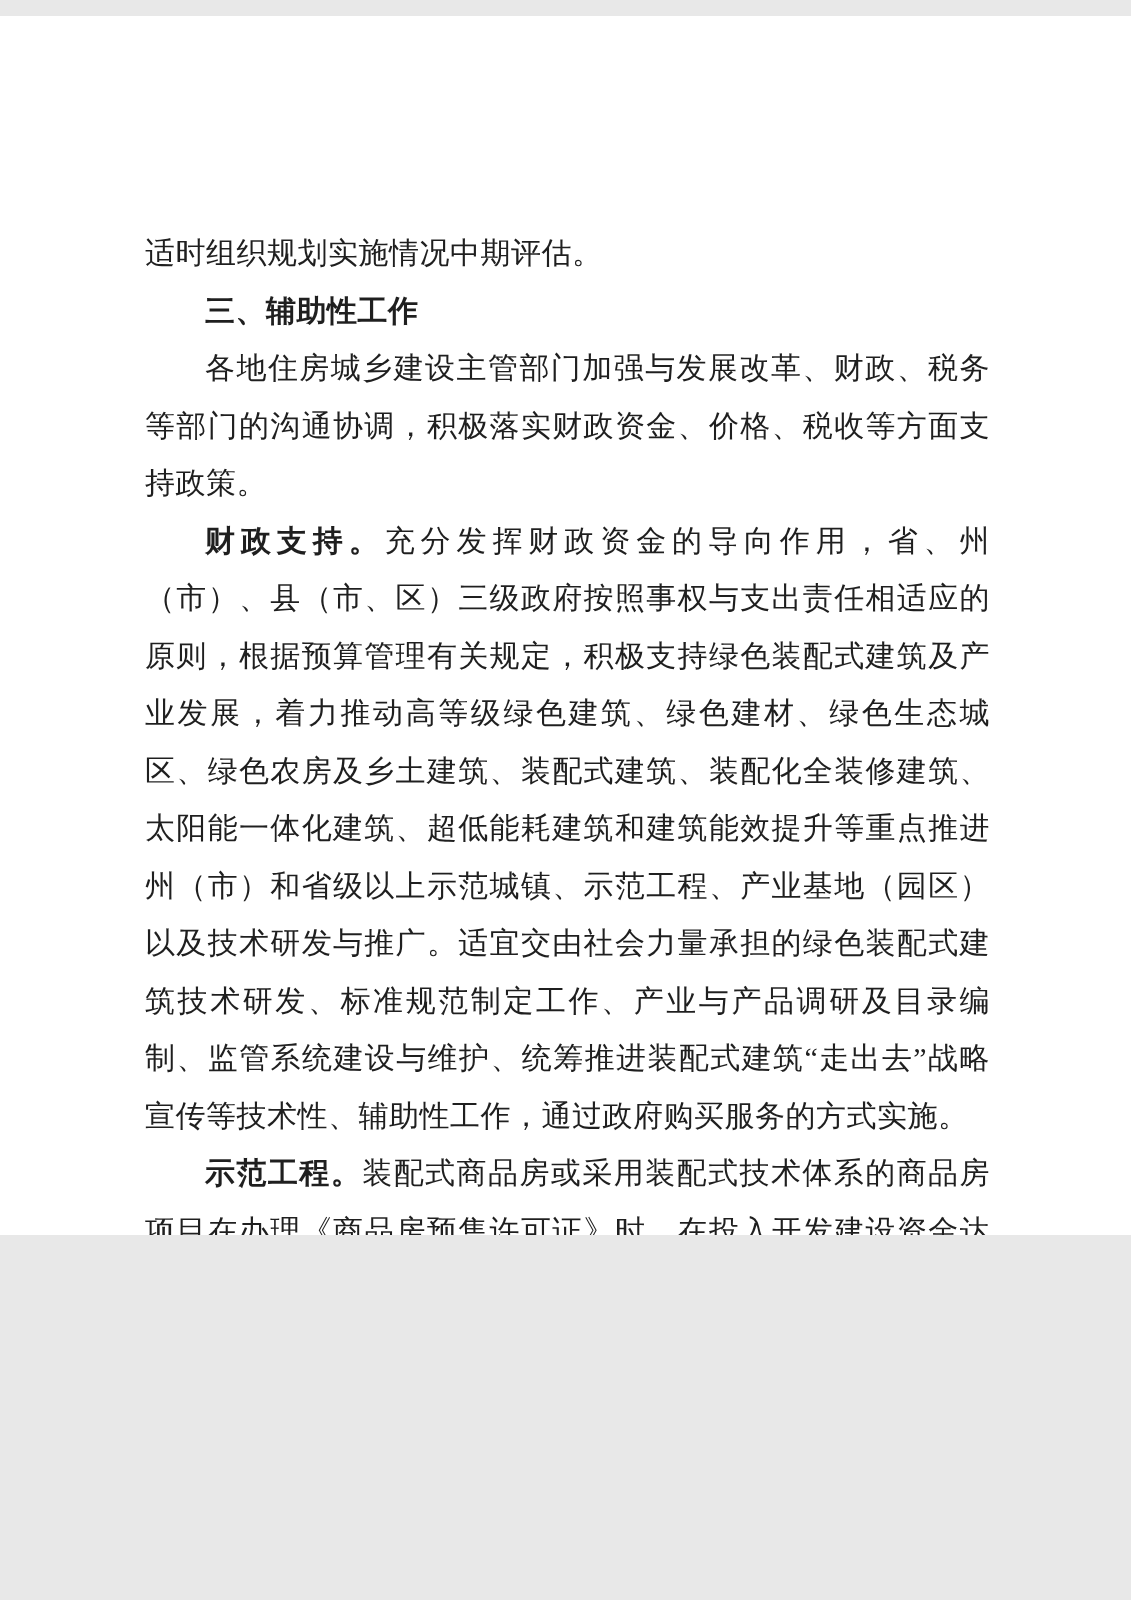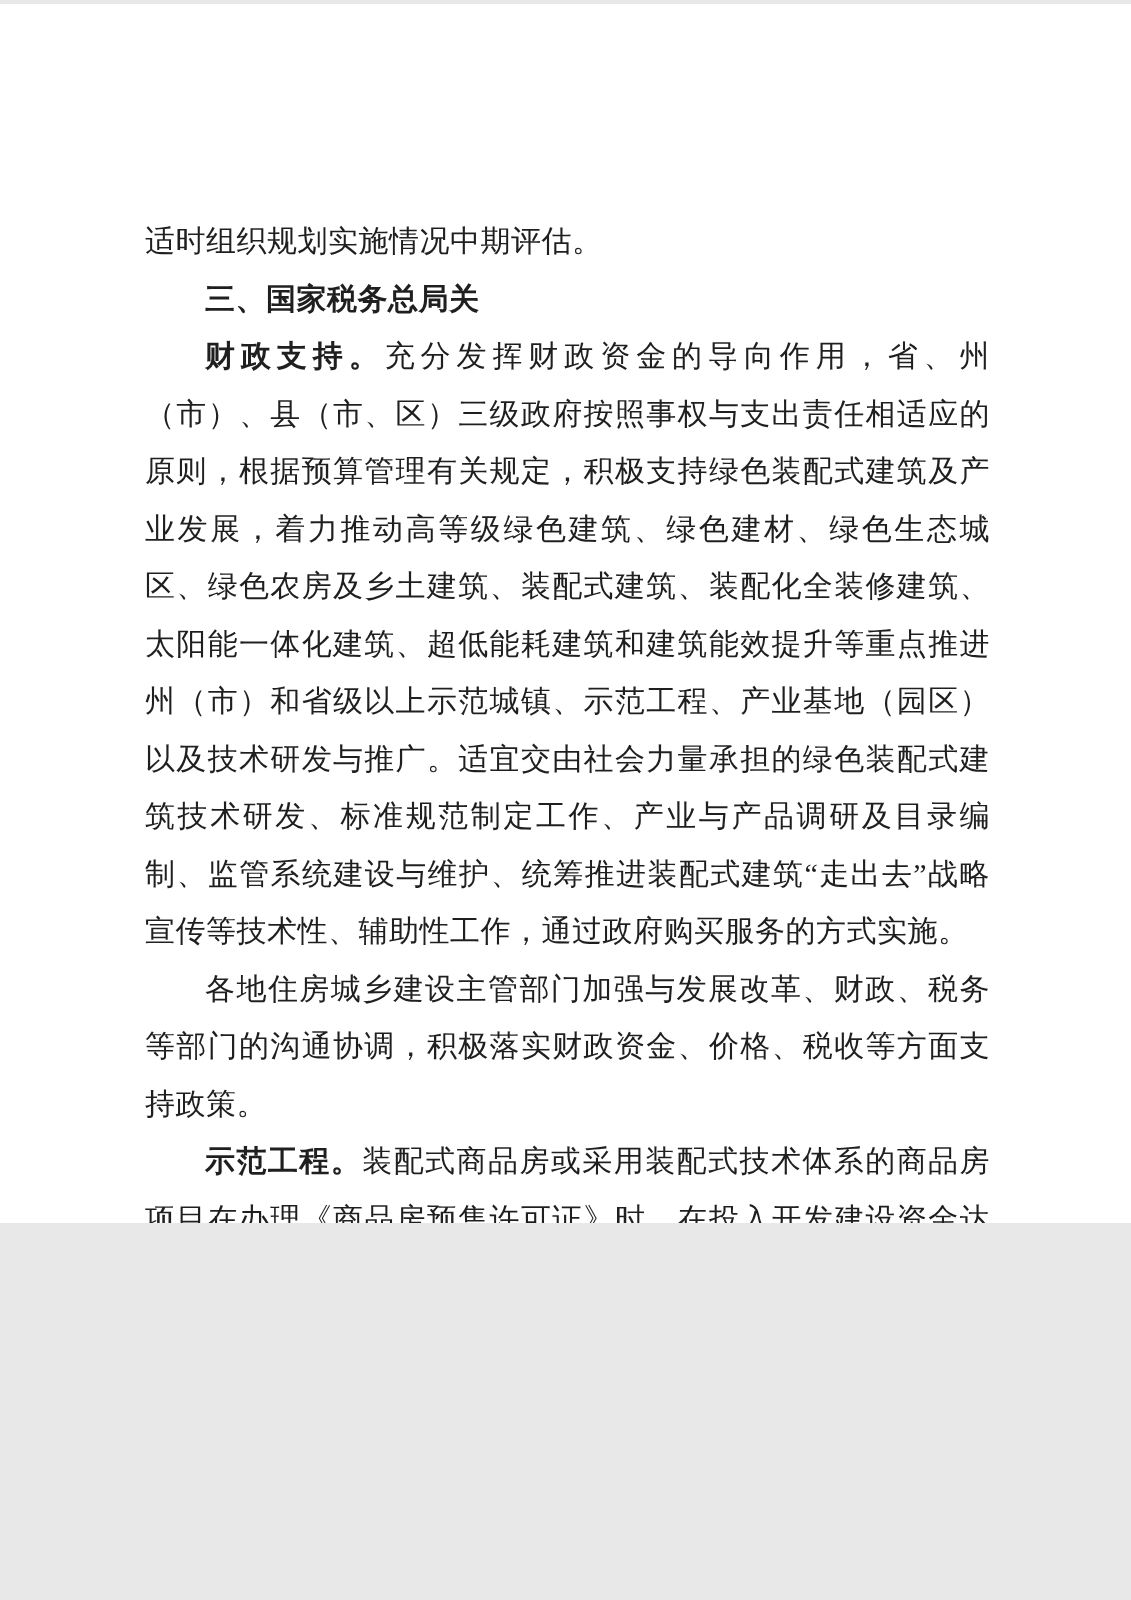--- a/index.html
+++ b/index.html
@@ -4,21 +4,21 @@
 <style>
   html, body {
     margin: 0;
     padding: 0;
     background: #e8e8e8;
   }
   .page {
     position: relative;
     width: 1131px;
     height: 1219px;
-    margin: 4px auto;
+    margin: 16px auto;
     background: #ffffff;
     overflow: hidden;
     font-family: "Liberation Serif", "DejaVu Serif", serif;
     color: #1f1f1f;
   }
   .content {
     position: absolute;
     left: 145px;
     top: 208px;
     width: 845px;
@@ -55,25 +55,25 @@
   }
 </style>
 </head>
 <body>
 
 <div class="page">
   <div class="content">
 
     <p class="continuation">适时组织规划实施情况中期评估。</p>
 
-    <p class="heading">三、国家税务总局关</p>
+    <p class="heading">三、辅助性工作</p>
+
+    <p>各地住房城乡建设主管部门加强与发展改革、财政、税务等部门的沟通协调，积极落实财政资金、价格、税收等方面支持政策。</p>
 
     <p><span class="lead">财政支持。</span><span>充分发挥财政资金的导向作用，省、州（市）、县（市、区）三级政府按照事权与支出责任相适应的原则，根据预算管理有关规定，积极支持绿色装配式建筑及产业发展，着力推动高等级绿色建筑、绿色建材、绿色生态城区、绿色农房及乡土建筑、装配式建筑、装配化全装修建筑、太阳能一体化建筑、超低能耗建筑和建筑能效提升等重点推进州（市）和省级以上示范城镇、示范工程、产业基地（园区）以及技术研发与推广。适宜交由社会力量承担的绿色装配式建筑技术研发、标准规范制定工作、产业与产品调研及目录编制、监管系统建设与维护、统筹推进装配式建筑“走出去”战略宣传等技术性、辅助性工作，通过政府购买服务的方式实施。</span></p>
-
-    <p>各地住房城乡建设主管部门加强与发展改革、财政、税务等部门的沟通协调，积极落实财政资金、价格、税收等方面支持政策。</p>
 
     <p><span class="lead">示范工程。</span><span>装配式商品房或采用装配式技术体系的商品房项目在办理《商品房预售许可证》时，在投入开发建设资金达到工程建设总投资的 84%以上，并已确定施工进度和竣工交付日期的情况下，各地住房城乡建设主管部门应依法依规在建设工程审批、预售许可办理等方面予以支持。</span></p>
 
 
   </div>
 
   <div class="page-number">— 34 —</div>
 </div>
 
 </body></html>

